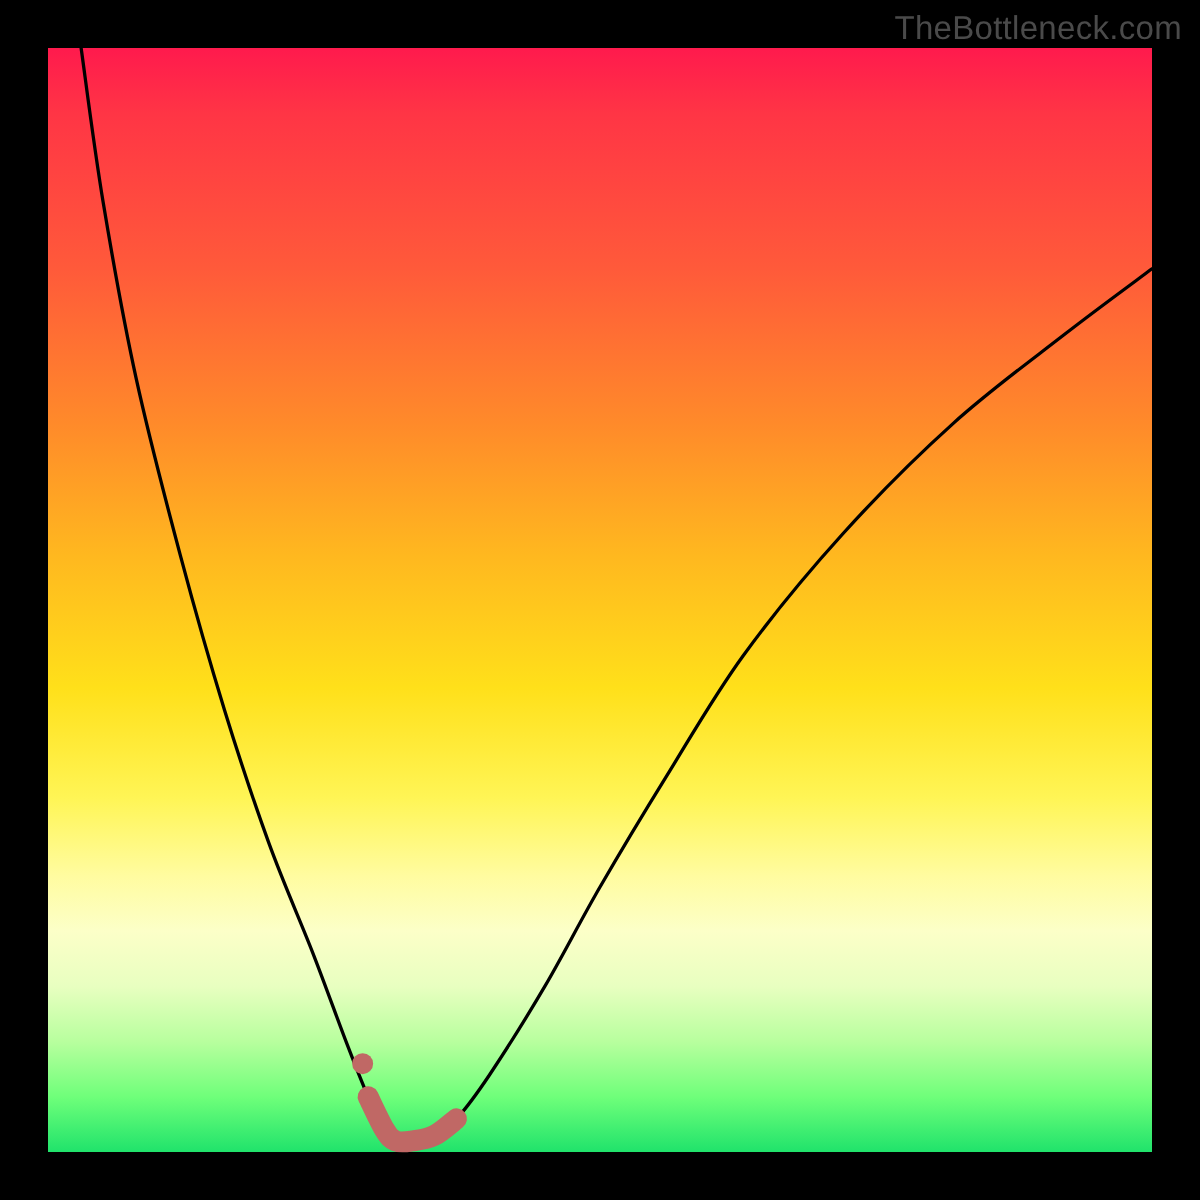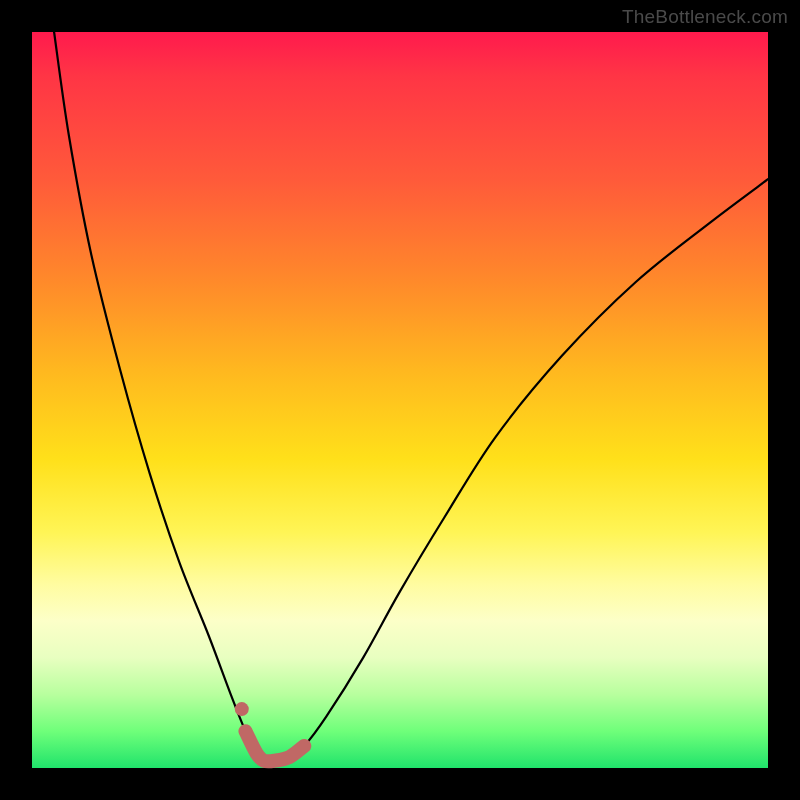--- a/index.html
+++ b/index.html
@@ -8,21 +8,21 @@
     position: relative;
     width: 800px;
     height: 800px;
     background: #000;
   }
   .watermark {
     position: absolute;
     top: 6px;
     right: 12px;
     font-family: Arial, Helvetica, sans-serif;
-    font-size: 19px;
+    font-size: 22px;
     font-weight: 500;
     color: #4a4a4a;
     letter-spacing: 0.2px;
     z-index: 10;
   }
   .plot-area {
     position: absolute;
     left: 32px;
     top: 32px;
     width: 736px;

